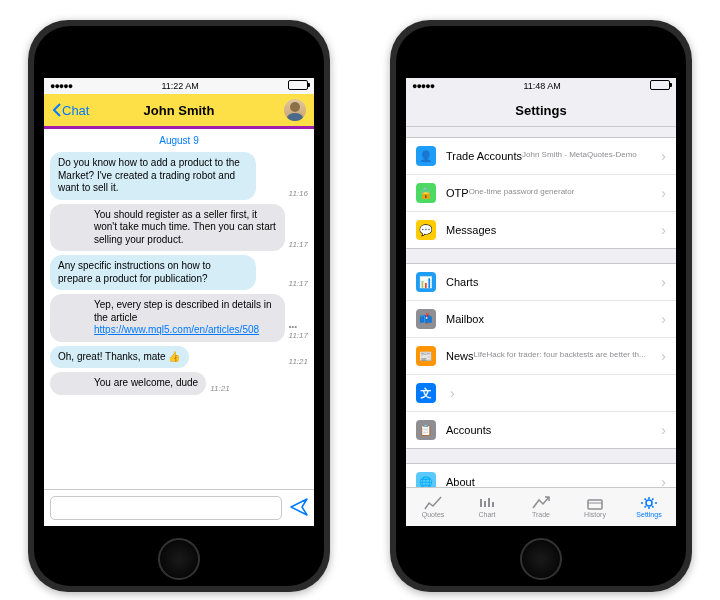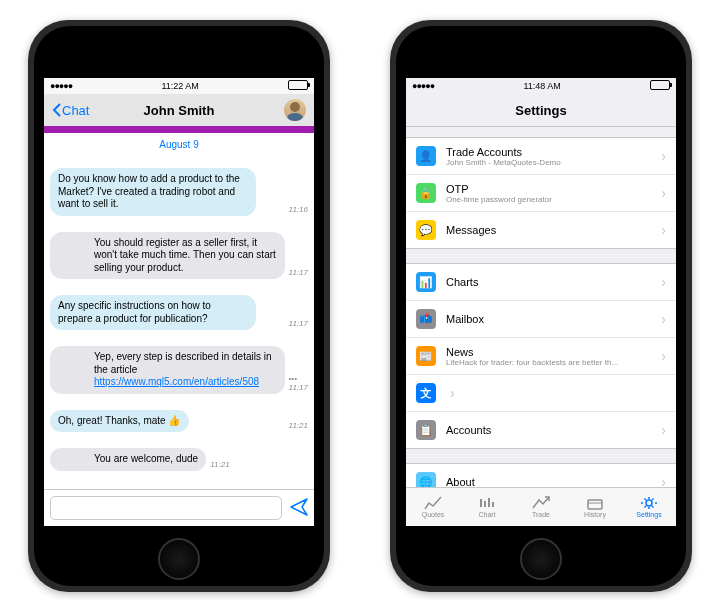--- a/index.html
+++ b/index.html
@@ -105,22 +105,22 @@
   background: #000;
   border-radius: 1px;
 }
 .battery-fill.green { background: #4cd964; }
 .nav-bar {
   height: 32px;
   display: flex;
   align-items: center;
   justify-content: space-between;
   padding: 0 8px;
-  border-bottom: 7px solid #a21caf;
-  background: #e5e5e5;
+  border-bottom: 3px solid #a21caf;
+  background: #fde047;
 }
 .nav-bar.gray { background: #efeff4; border-bottom: 1px solid #c8c7cc; }
 .nav-back {
   color: #007aff;
   font-size: 13px;
   display: flex;
   align-items: center;
 }
 .nav-title {
   font-weight: 600;
@@ -156,21 +156,21 @@
   height:10px;
   background:#4a6a8a;
   border-radius:50% 50% 0 0;
 }
 .chat-body {
   flex: 1;
   padding: 4px 6px;
   overflow-y: auto;
   display: flex;
   flex-direction: column;
-  gap: 16px;
+  gap: 4px;
 }
 .date-sep {
   text-align: center;
   color: #007aff;
   font-size: 10px;
   margin: 2px 0;
 }
 .msg-row {
   display: flex;
   align-items: flex-end;
@@ -246,21 +246,21 @@
   align-items: center;
   justify-content: center;
   color: #fff;
   font-size: 11px;
   font-weight: bold;
   flex-shrink: 0;
 }
 .row-text {
   flex: 1;
   display: flex;
-  flex-direction: column;
+  flex-direction: row;
   overflow: hidden;
 }
 .row-title {
   font-size: 11px;
   color: #000;
 }
 .row-sub {
   font-size: 8px;
   color: #8e8e93;
   white-space: nowrap;

